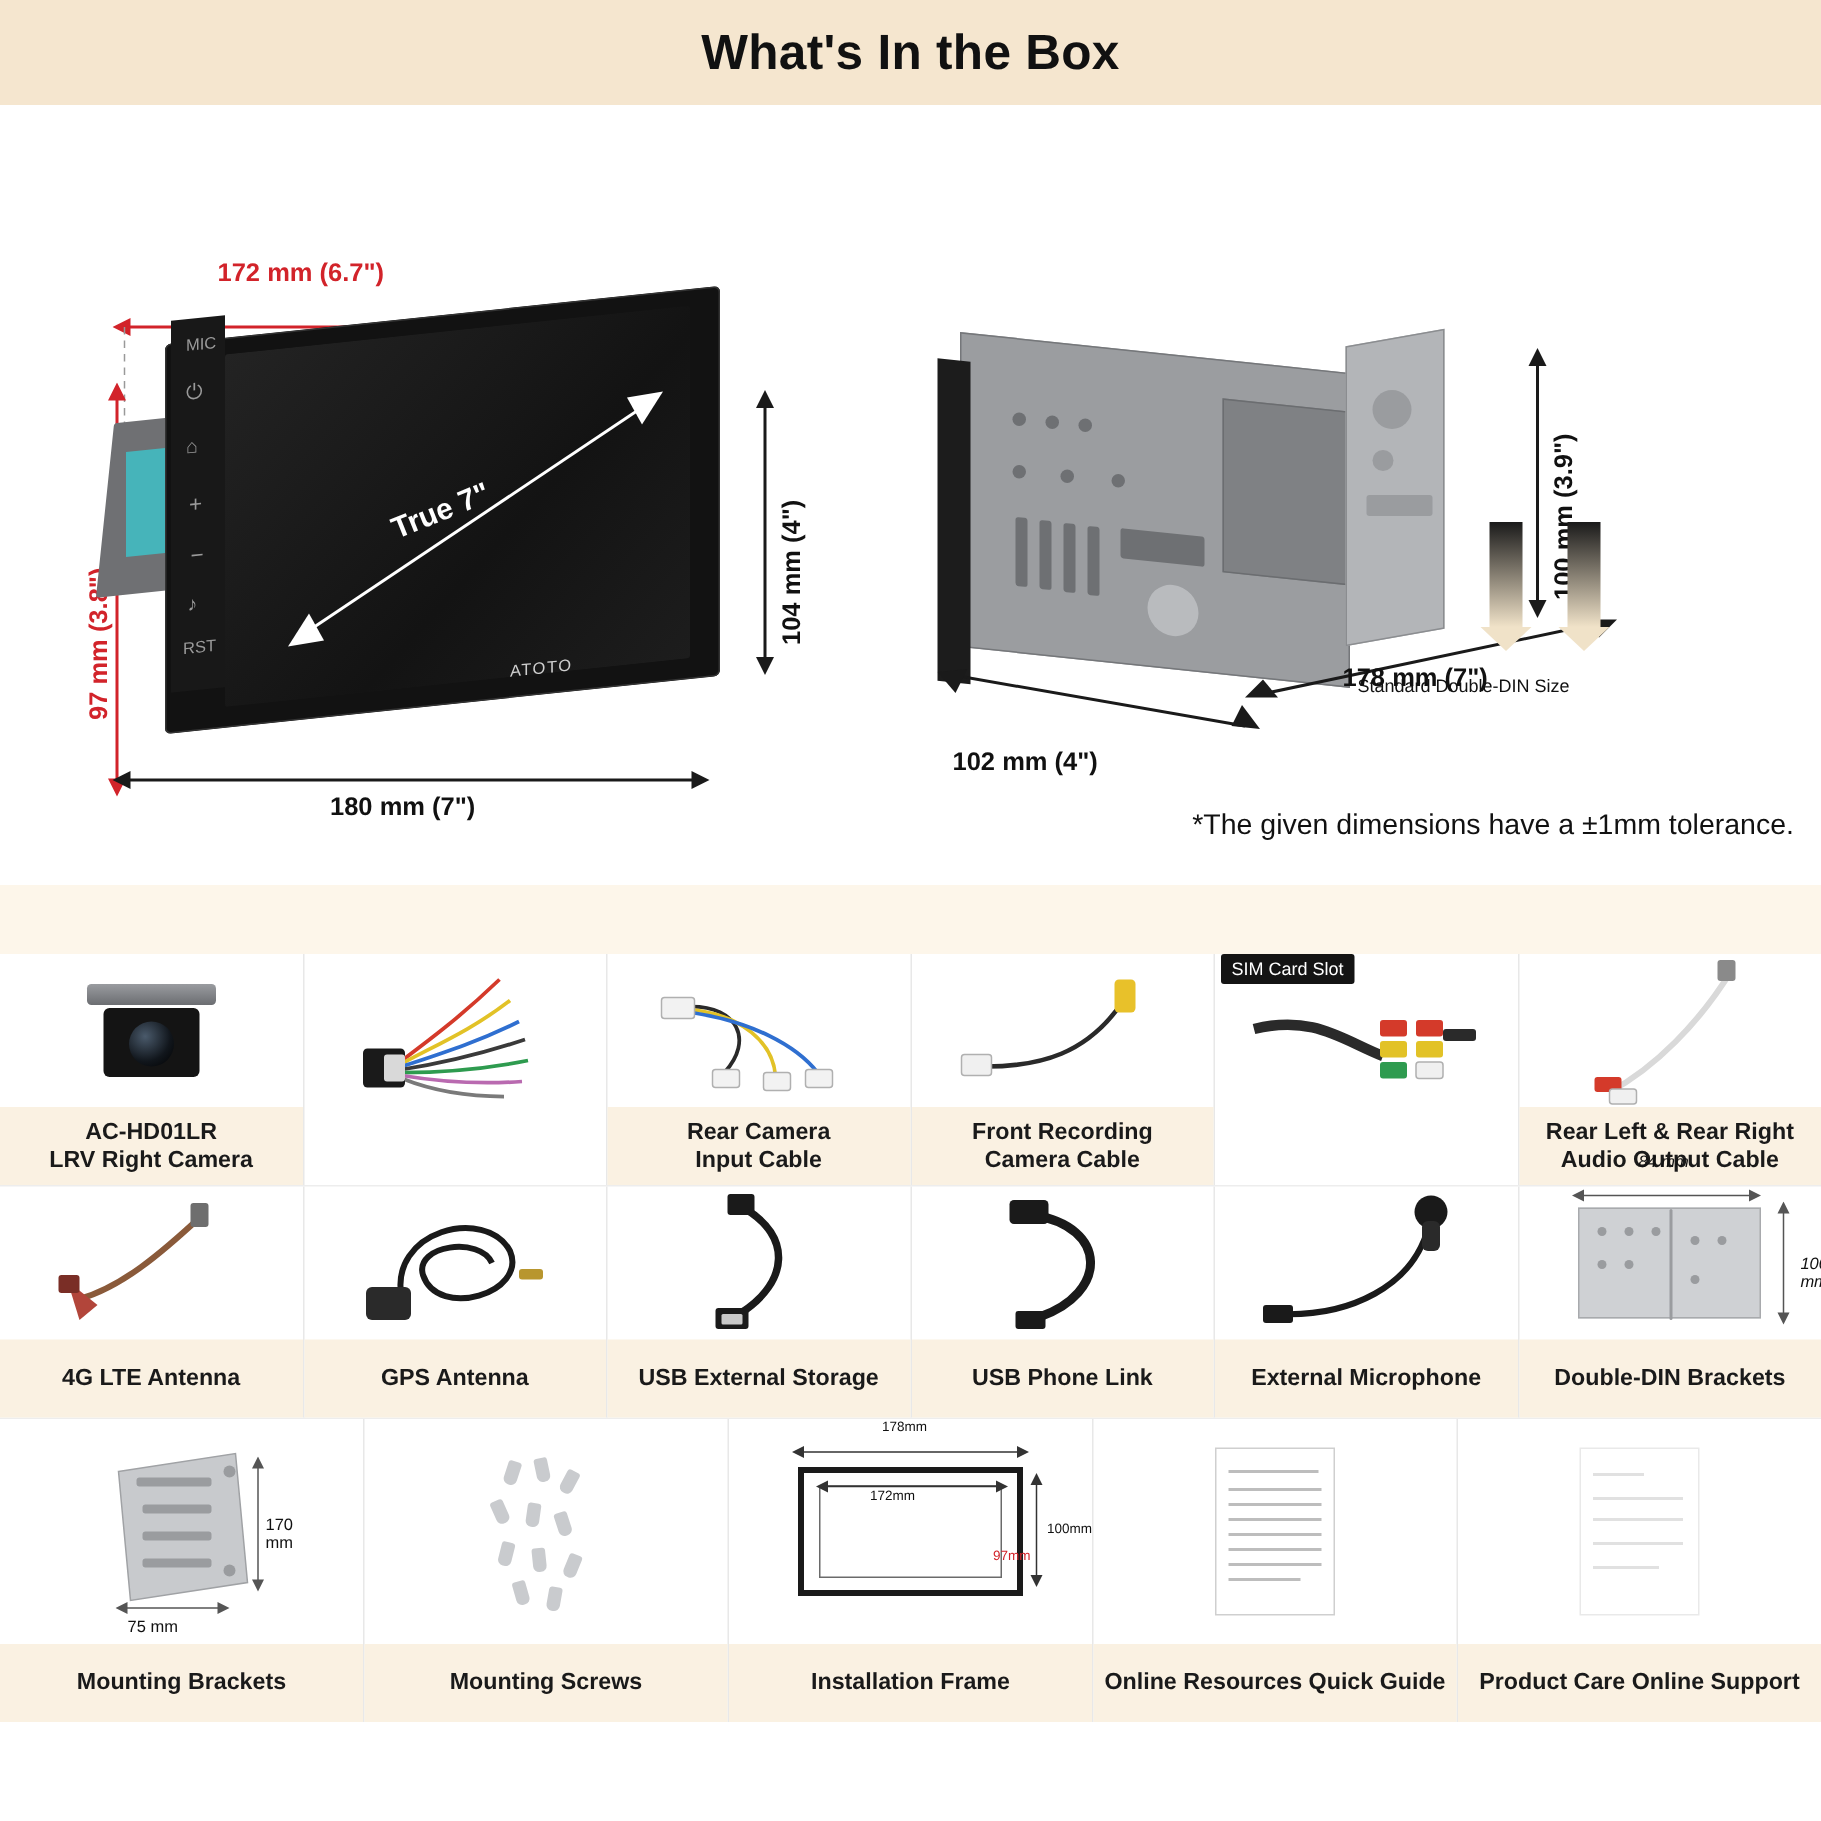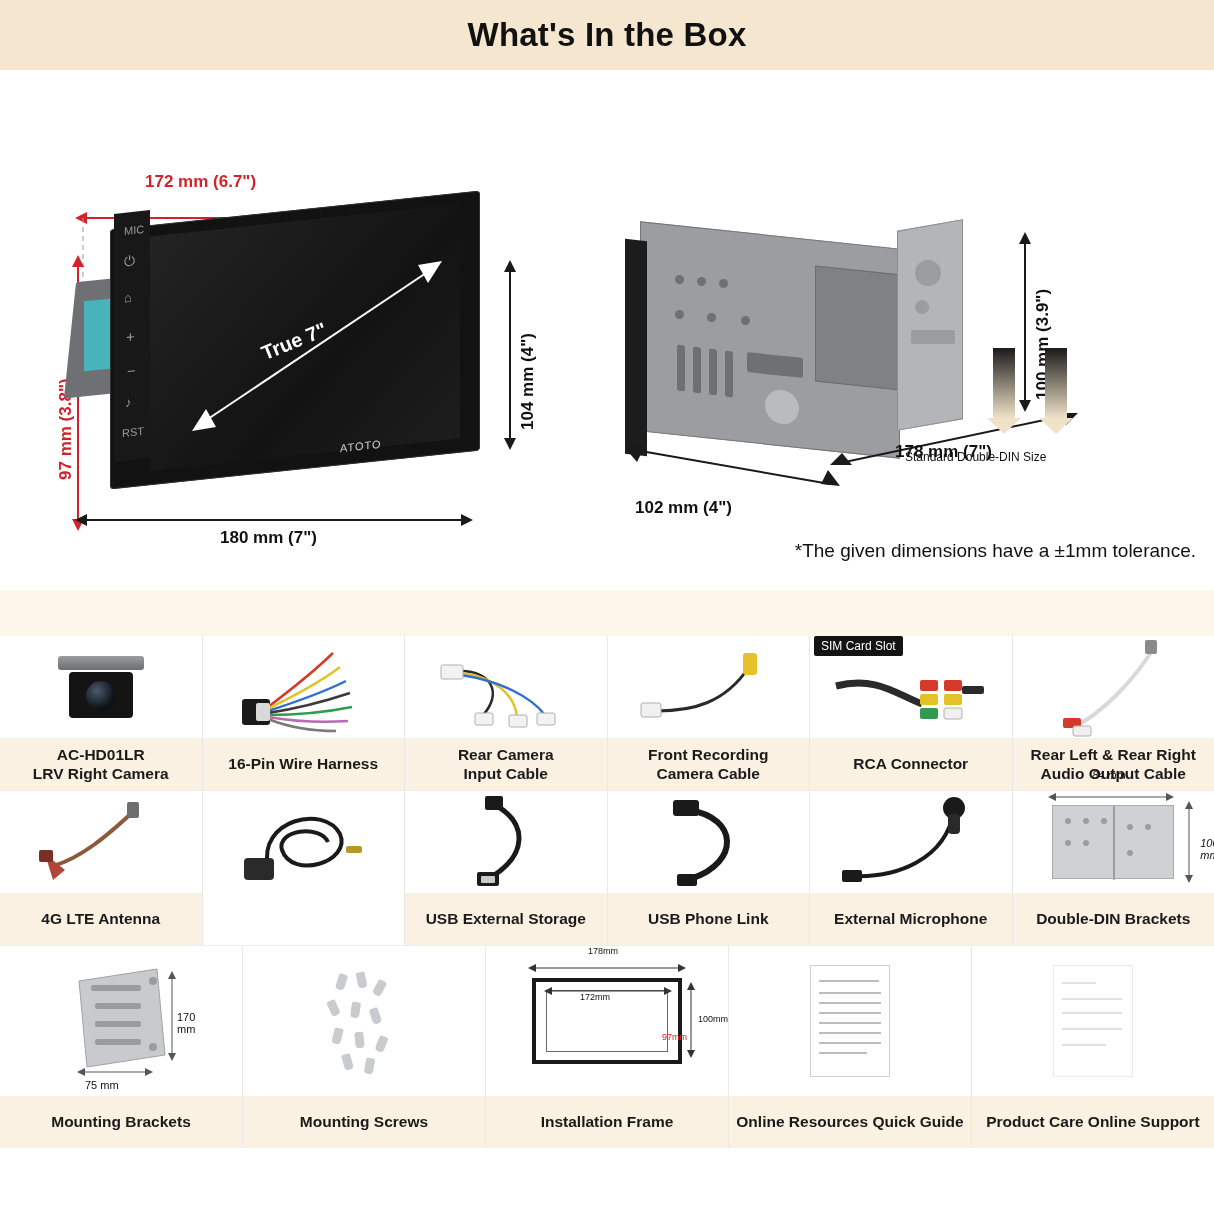--- a/index.html
+++ b/index.html
@@ -378,23 +378,20 @@
             <path d="M40 74 C 64 66, 90 58, 118 44" stroke="#2f6fd0"></path>
             <path d="M40 76 C 66 72, 92 66, 122 56" stroke="#3a3a3a"></path>
             <path d="M40 78 C 66 78, 94 76, 124 70" stroke="#2e9b4f"></path>
             <path d="M40 80 C 64 84, 92 86, 120 84" stroke="#b96ab0"></path>
             <path d="M40 82 C 60 90, 84 94, 108 94" stroke="#7a7a7a"></path>
           </g>
           <rect x="14" y="62" width="28" height="26" rx="3" fill="#1a1a1a"></rect>
           <rect x="28" y="66" width="14" height="18" rx="2" fill="#d9d9d9"></rect>
         </svg>
       </div>
-      <div class="acc-label">
-        <span>16-Pin Wire Harness</span>
-      </div>
     </div>
 
     <div class="acc-cell">
       <div class="acc-art">
         <svg width="150" height="100" viewBox="0 0 150 100">
           <g fill="none" stroke-width="2.5">
             <path d="M30 34 C 60 34, 72 56, 52 78" stroke="#2a2a2a"></path>
             <path d="M30 36 C 64 40, 84 58, 86 80" stroke="#e2c227"></path>
             <path d="M30 38 C 70 44, 100 60, 114 78" stroke="#2f6fd0"></path>
           </g>
@@ -437,23 +434,20 @@
             <rect x="94" y="34" width="18" height="11" rx="2" fill="#d43a2a"></rect>
             <rect x="94" y="48" width="18" height="11" rx="2" fill="#e2c227"></rect>
             <rect x="94" y="62" width="18" height="11" rx="2" fill="#2e9b4f"></rect>
             <rect x="118" y="34" width="18" height="11" rx="2" fill="#d43a2a"></rect>
             <rect x="118" y="48" width="18" height="11" rx="2" fill="#e2c227"></rect>
             <rect x="118" y="62" width="18" height="11" rx="2" fill="#f0f0f0" stroke="#b0b0b0"></rect>
           </g>
           <rect x="136" y="40" width="22" height="8" rx="2" fill="#2a2a2a"></rect>
         </svg>
       </div>
-      <div class="acc-label">
-        <span>RCA Connector</span>
-      </div>
     </div>
 
     <div class="acc-cell">
       <div class="acc-art">
         <svg width="140" height="110" viewBox="0 0 140 110">
           <path d="M30 96 C 60 80, 90 50, 112 14" stroke="#d9d9d9" stroke-width="4" fill="none"></path>
           <rect x="102" y="8" width="12" height="14" rx="2" fill="#8a8a8a"></rect>
           <rect x="20" y="86" width="18" height="10" rx="2" fill="#d43a2a"></rect>
           <rect x="30" y="94" width="18" height="10" rx="2" fill="#f0f0f0" stroke="#b0b0b0"></rect>
         </svg>
@@ -485,20 +479,23 @@
       </div>
     </div>
 
     <div class="acc-cell">
       <div class="acc-art">
         <svg width="150" height="105" viewBox="0 0 150 105">
           <path d="M40 76 C 30 30, 96 14, 112 44 C 124 72, 64 90, 54 60 C 48 40, 92 34, 100 52" stroke="#1a1a1a" stroke-width="4" fill="none"></path>
           <rect x="16" y="68" width="30" height="22" rx="4" fill="#2a2a2a"></rect>
           <rect x="118" y="56" width="16" height="7" rx="2" fill="#b8962e"></rect>
         </svg>
+      </div>
+      <div class="acc-label">
+        <span>GPS Antenna</span>
       </div>
     </div>
 
     <div class="acc-cell">
       <div class="acc-art">
         <svg width="130" height="105" viewBox="0 0 130 105">
           <path d="M56 16 C 86 34, 86 64, 52 86" stroke="#1a1a1a" stroke-width="5" fill="none"></path>
           <rect x="44" y="6" width="18" height="14" rx="2" fill="#1a1a1a"></rect>
           <rect x="36" y="82" width="22" height="14" rx="2" fill="#1a1a1a"></rect>
           <rect x="40" y="86" width="14" height="7" rx="1" fill="#c9c9c9"></rect>

